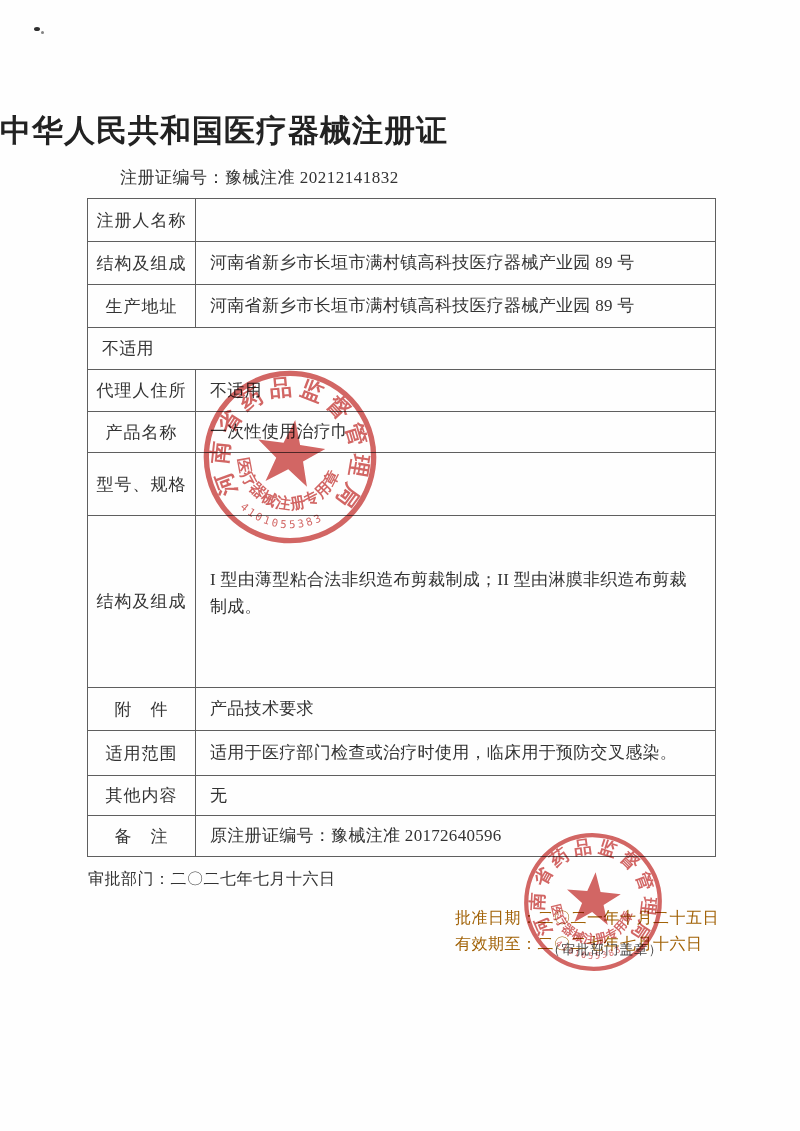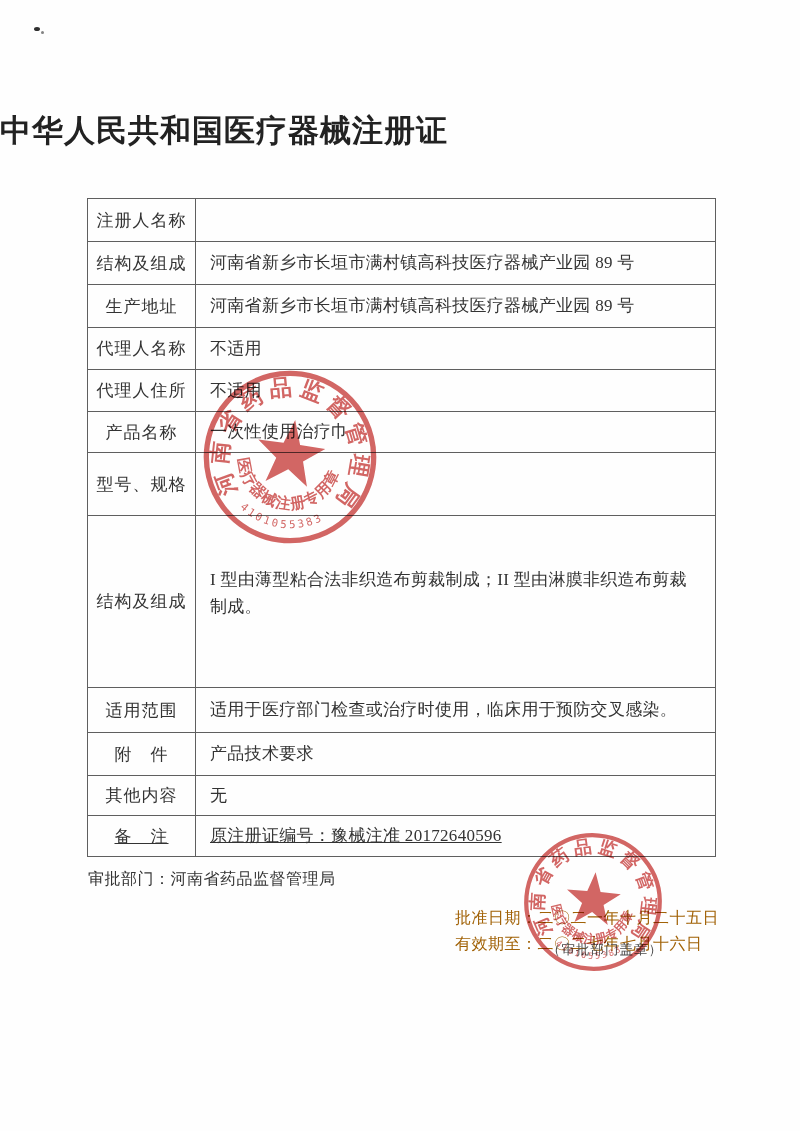--- a/index.html
+++ b/index.html
@@ -24,21 +24,21 @@
     position:absolute;left:120px;top:166px;
     font-size:17px;color:#333;letter-spacing:0.5px;
   }
   .rtable{
     position:absolute;left:87px;top:198px;width:629px;
     border:1px solid #5f5f5f;
     box-sizing:border-box;
     background:transparent;
   }
   .trow{display:flex;border-bottom:1px solid #5f5f5f;box-sizing:border-box;}
-  .trow:last-child{border-bottom:none;text-decoration:underline;}
+  .trow:last-child{border-bottom:none;}
   .tl{
     width:108px;flex:0 0 108px;
     border-right:1px solid #5f5f5f;
     display:flex;align-items:center;justify-content:center;
     text-align:right;
     font-size:17px;letter-spacing:1px;color:#333;
     box-sizing:border-box;
     padding:0 4px;
   }
   .tv{
@@ -74,71 +74,71 @@
 </style>
 </head>
 <body>
 
 <div class="page">
 
   <div class="speck" style="left:34px;top:27px;width:6px;height:4px;"></div>
   <div class="speck" style="left:41px;top:31px;width:3px;height:3px;opacity:.6;"></div>
 
   <div class="doc-title">中华人民共和国医疗器械注册证</div>
+  <div class="cert-no">注册证编号：豫械注准 20212141832</div>
 
   <div class="rtable">
     <div class="trow" style="height:43px">
       <div class="tl">注册人名称</div>
     </div>
     <div class="trow" style="height:43px">
       <div class="tl">结构及组成</div>
       <div class="tv">河南省新乡市长垣市满村镇高科技医疗器械产业园 89 号</div>
     </div>
     <div class="trow" style="height:43px">
       <div class="tl">生产地址</div>
       <div class="tv">河南省新乡市长垣市满村镇高科技医疗器械产业园 89 号</div>
     </div>
     <div class="trow" style="height:42px">
-      <div class="tl">代理人名称</div>
       <div class="tv">不适用</div>
     </div>
     <div class="trow" style="height:42px">
       <div class="tl">代理人住所</div>
       <div class="tv">不适用</div>
     </div>
     <div class="trow" style="height:41px">
       <div class="tl">产品名称</div>
       <div class="tv">一次性使用治疗巾</div>
     </div>
     <div class="trow" style="height:63px">
       <div class="tl">型号、规格</div>
     </div>
     <div class="trow top-align" style="height:172px">
       <div class="tl">结构及组成</div>
       <div class="tv">I 型由薄型粘合法非织造布剪裁制成；II 型由淋膜非织造布剪裁制成。</div>
     </div>
+    <div class="trow" style="height:43px">
+      <div class="tl">附　件</div>
+      <div class="tv">产品技术要求</div>
+    </div>
     <div class="trow" style="height:45px">
       <div class="tl">适用范围</div>
       <div class="tv">适用于医疗部门检查或治疗时使用，临床用于预防交叉感染。</div>
-    </div>
-    <div class="trow" style="height:43px">
-      <div class="tl">附　件</div>
-      <div class="tv">产品技术要求</div>
     </div>
     <div class="trow" style="height:40px">
       <div class="tl">其他内容</div>
       <div class="tv">无</div>
     </div>
     <div class="trow" style="height:40px">
       <div class="tl">备　注</div>
       <div class="tv">原注册证编号：豫械注准 20172640596</div>
     </div>
   </div>
 
-  <div class="footer-dept">审批部门：河南省药品监督管理局</div>
+  <div class="footer-dept">审批部门：二〇二七年七月十六日</div>
 
   <div class="footer-dates">
     <div>批准日期：二〇二一年十月二十五日</div>
     <div>有效期至：二〇二七年七月十六日</div>
   </div>
 
   <div class="seal-note">（审批部门盖章）</div>
 
   <div class="stamp" id="stamp-mid">
   <svg viewBox="0 0 200 200" xmlns="http://www.w3.org/2000/svg">

